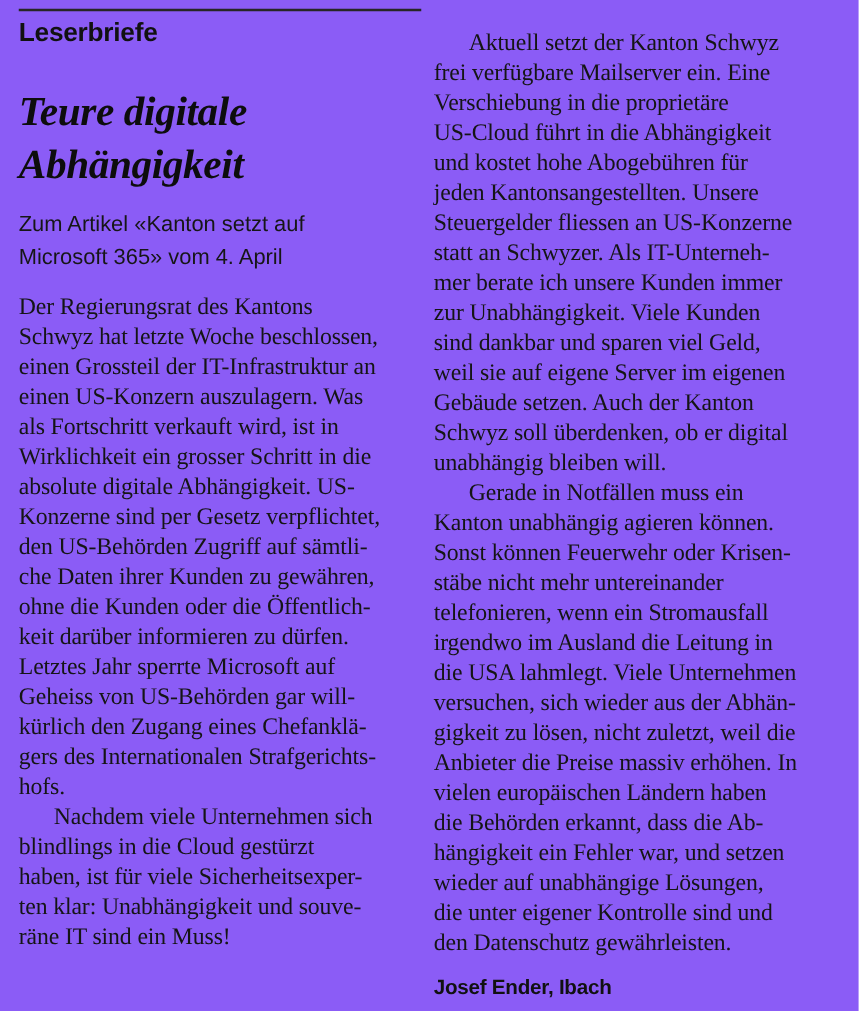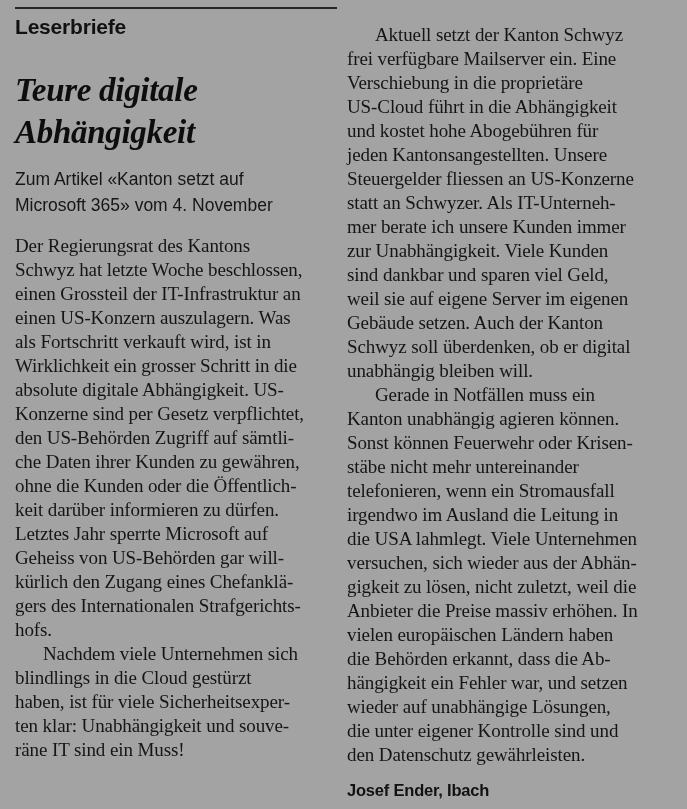--- a/index.html
+++ b/index.html
@@ -4,21 +4,21 @@
 <style>
   html, body {
     margin: 0;
     padding: 0;
     background: #ffffff;
   }
   .page {
     position: relative;
     width: 687px;
     height: 809px;
-    background: #a3a3a3;
+    background: #8b5cf6;
     box-sizing: border-box;
     padding: 0 6px 0 15px;
     display: flex;
     overflow: hidden;
     color: #151515;
   }
   .col-left {
     width: 322px;
     flex: 0 0 322px;
   }
@@ -92,21 +92,21 @@
 <body>
 
 <div class="page">
 
   <div class="col-left">
     <div class="rule"></div>
     <div class="kicker">Leserbriefe</div>
     <h1 class="title">Teure digitale
 Abhängigkeit</h1>
     <p class="subtitle">Zum Artikel «Kanton setzt auf
-Microsoft 365» vom 4. November</p>
+Microsoft 365» vom 4. April</p>
     <p class="body first">Der Regierungsrat des Kantons
 Schwyz hat letzte Woche beschlossen,
 einen Grossteil der IT-Infrastruktur an
 einen US-Konzern auszulagern. Was
 als Fortschritt verkauft wird, ist in
 Wirklichkeit ein grosser Schritt in die
 absolute digitale Abhängigkeit. US-
 Konzerne sind per Gesetz verpflichtet,
 den US-Behörden Zugriff auf sämtli-
 che Daten ihrer Kunden zu gewähren,

